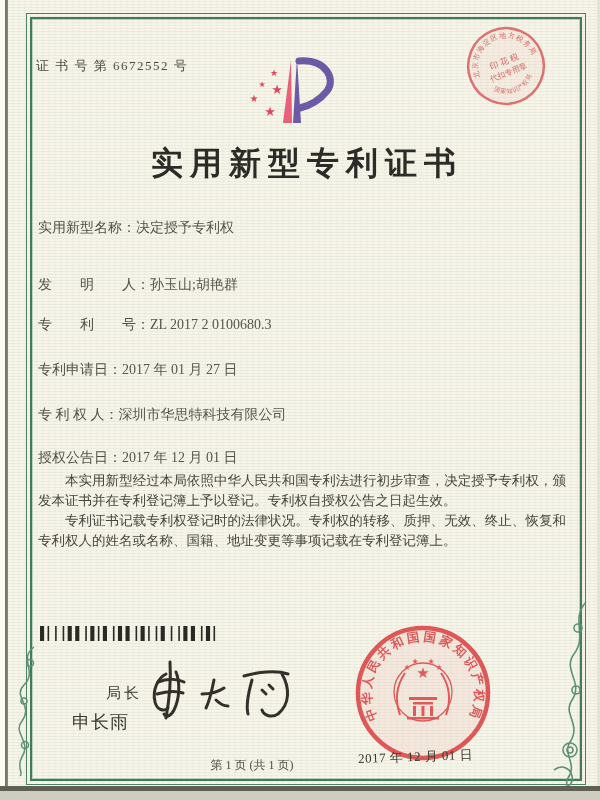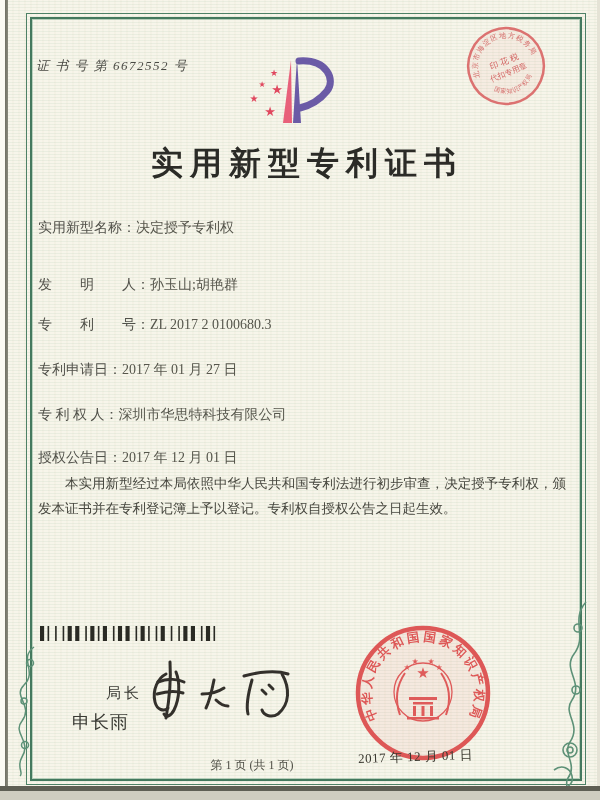--- a/index.html
+++ b/index.html
@@ -14,26 +14,26 @@
   }
   .abs{position:absolute;}
   .frame-outer{left:26px;top:13px;width:558px;height:770px;border:1px solid #4d8166;}
   .frame-inner{position:absolute;left:3px;top:3px;right:3px;bottom:3px;
     border:2px solid #44795e;box-shadow:inset 0 0 0 1px rgba(140,180,155,.55);}
   .scan-left-light{left:0;top:0;width:5px;height:800px;background:#fbfaf3;}
   .scan-left-dark{left:5px;top:0;width:3px;height:800px;background:linear-gradient(90deg,#6f6f63,#8a8a7c);}
   .scan-bottom-dark{left:0;top:786px;width:600px;height:5px;background:#5f5f54;}
   .scan-bottom-light{left:0;top:791px;width:600px;height:9px;background:#cfcdc0;}
   .scan-right{left:597px;top:0;width:3px;height:800px;background:#e5e3d6;}
-  .cert-no{left:36px;top:57px;font-size:13px;letter-spacing:1.5px;color:#4a4a44;font-style:italic;}
+  .cert-no{left:36px;top:57px;font-size:13px;letter-spacing:1.5px;color:#4a4a44;}
   .title{left:0;top:142px;width:600px;text-align:center;font-size:32px;font-weight:700;
     letter-spacing:7px;padding-left:7px;color:#2b2b27;}
   .field{left:38px;width:530px;font-size:14px;color:#56564c;white-space:pre;}
   .field .lbl{color:#51514a;margin-top:48px;}
-  .paras{left:38px;top:471px;width:528px;font-size:13.5px;line-height:25px;
+  .paras{left:38px;top:471px;width:528px;font-size:13.5px;line-height:20px;
     text-align:justify;color:#46463e;}
   .paras p{margin:0;text-indent:2em;}
   .dir-title{left:72px;top:684px;font-size:15px;color:#3a3a34;letter-spacing:3px;margin-left:34px;}
   .dir-name{left:72px;top:710px;font-size:18px;color:#3a3a34;letter-spacing:1px;}
   .seal-date{left:358px;top:748px;font-size:13px;color:#3a382f;letter-spacing:.5px;transform:rotate(-2deg);}
   .page-no{left:0;top:757px;width:480px;text-align:center;font-size:12px;color:#4c4c43;margin-left:12px;}
   svg text{font-family:"Liberation Serif","DejaVu Serif",serif;}
 </style>
 </head>
 <body>
@@ -83,20 +83,21 @@
 
   <div class="abs field" style="top:219px"><span class="lbl">实用新型名称：</span><span>决定授予专利权</span></div>
   <div class="abs field" style="top:276px"><span class="lbl">发　　明　　人：</span><span>孙玉山;胡艳群</span></div>
   <div class="abs field" style="top:316px"><span class="lbl">专　　利　　号：</span><span>ZL 2017 2 0100680.3</span></div>
   <div class="abs field" style="top:361px"><span class="lbl">专利申请日：</span><span>2017 年 01 月 27 日</span></div>
   <div class="abs field" style="top:406px"><span class="lbl">专 利 权 人：</span><span>深圳市华思特科技有限公司</span></div>
   <div class="abs field" style="top:449px"><span class="lbl">授权公告日：</span><span>2017 年 12 月 01 日</span></div>
 
   <div class="abs paras">
     <p>本实用新型经过本局依照中华人民共和国专利法进行初步审查，决定授予专利权，颁发本证书并在专利登记簿上予以登记。专利权自授权公告之日起生效。</p>
+    <p>专利证书记载专利权登记时的法律状况。专利权的转移、质押、无效、终止、恢复和专利权人的姓名或名称、国籍、地址变更等事项记载在专利登记簿上。</p>
   </div>
 
   <svg class="abs" style="left:40px;top:626px" width="176" height="15" viewBox="0 0 176 15">
       <g>
         <rect x="0.00" y="0" width="4.13" height="15" fill="#2a2a24"></rect>
         <rect x="7.54" y="0" width="1.61" height="15" fill="#2a2a24"></rect>
         <rect x="15.09" y="0" width="1.61" height="15" fill="#2a2a24"></rect>
         <rect x="22.63" y="0" width="1.61" height="15" fill="#2a2a24"></rect>
         <rect x="27.66" y="0" width="4.13" height="15" fill="#2a2a24"></rect>
         <rect x="35.20" y="0" width="4.13" height="15" fill="#2a2a24"></rect>

